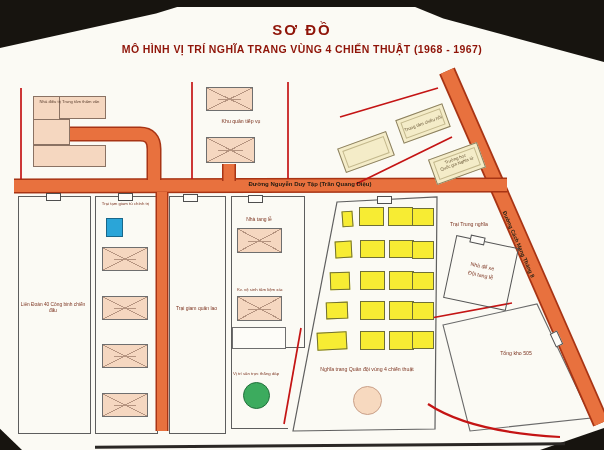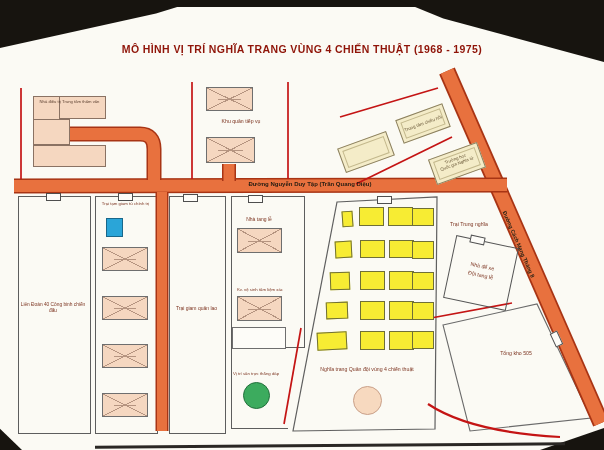--- a/index.html
+++ b/index.html
@@ -153,21 +153,22 @@
   <div class="gate" style="left:118px;top:193px;"></div>
   <div class="gate" style="left:183px;top:194px;"></div>
   <div class="gate" style="left:248px;top:195px;"></div>
   <div class="gate" style="left:377px;top:196px;"></div>
   <div class="gate" style="left:470px;top:236px;transform:rotate(12deg);"></div>
   <div class="gate" style="left:549px;top:335px;transform:rotate(65deg);"></div>
 
   <div class="abs" style="left:228px;top:181px;width:164px;font-size:6px;color:#241c12;text-align:center;font-weight:700;z-index:4;">Đường Nguyễn Duy Tập  (Trần Quang Diệu)</div>
   <div class="abs" style="left:507px;top:210px;font-size:5.5px;color:#2a2216;font-weight:700;white-space:nowrap;transform:rotate(66.5deg);transform-origin:0 0;z-index:4;">Đường Cách Mạng Tháng 8</div>
 
-  <div class="abs" id="title2">MÔ HÌNH VỊ TRÍ NGHĨA TRANG VÙNG 4 CHIẾN THUẬT (1968 - 1975)</div>
+  <div class="abs" id="title1">SƠ ĐỒ</div>
+  <div class="abs" id="title2">MÔ HÌNH VỊ TRÍ NGHĨA TRANG VÙNG 4 CHIẾN THUẬT (1968 - 1967)</div>
 
   <div class="dark" style="left:140px;top:0;width:330px;height:7px;"></div>
   <div class="dark" style="left:0;top:0;width:200px;height:48px;clip-path:polygon(0 0,100% 0,78% 28%,0 100%);"></div>
   <div class="dark" style="left:398px;top:0;width:206px;height:62px;clip-path:polygon(0 0,100% 0,100% 100%,22% 30%);"></div>
   <div class="dark" style="left:0;top:424px;width:22px;height:26px;clip-path:polygon(0 18%,100% 100%,0 100%);"></div>
   <div class="dark" style="left:540px;top:428px;width:64px;height:22px;clip-path:polygon(0 100%,100% 0,100% 100%);"></div>
   <div class="dark" style="left:95px;top:444px;width:470px;height:3px;background:#2a2724;transform:rotate(-0.4deg);"></div>
 
 </div>
 

